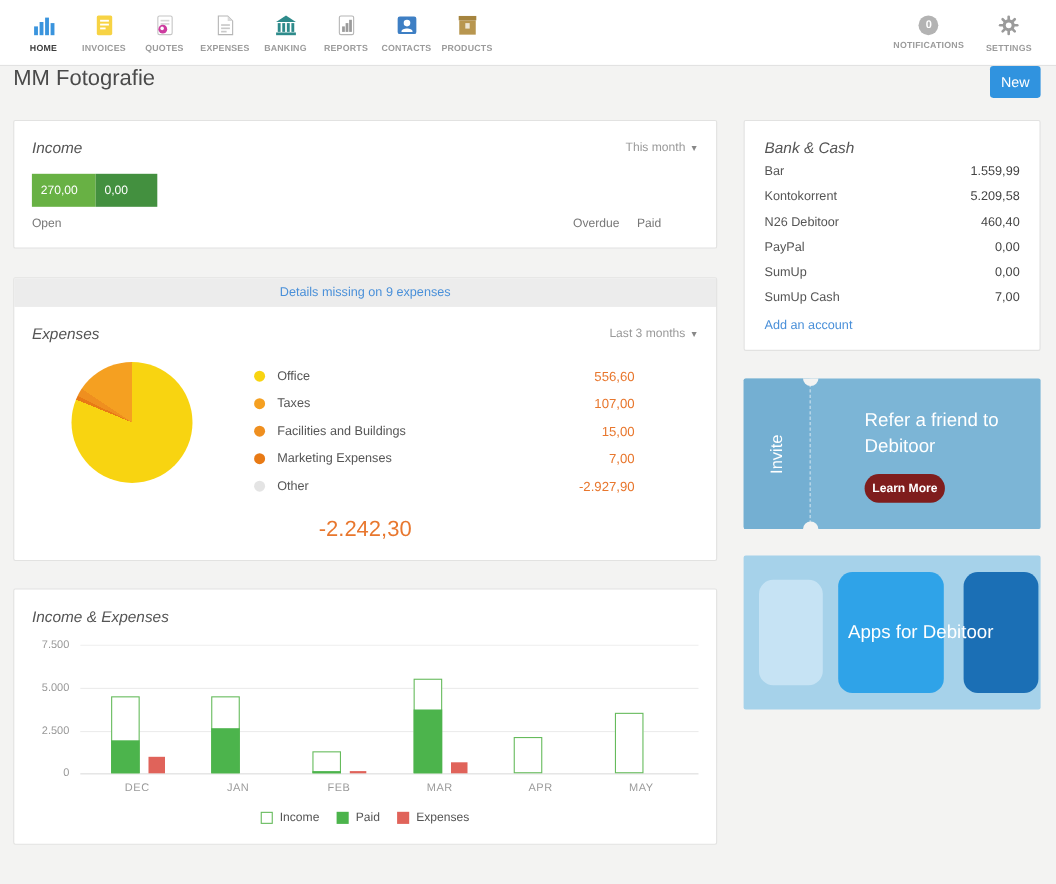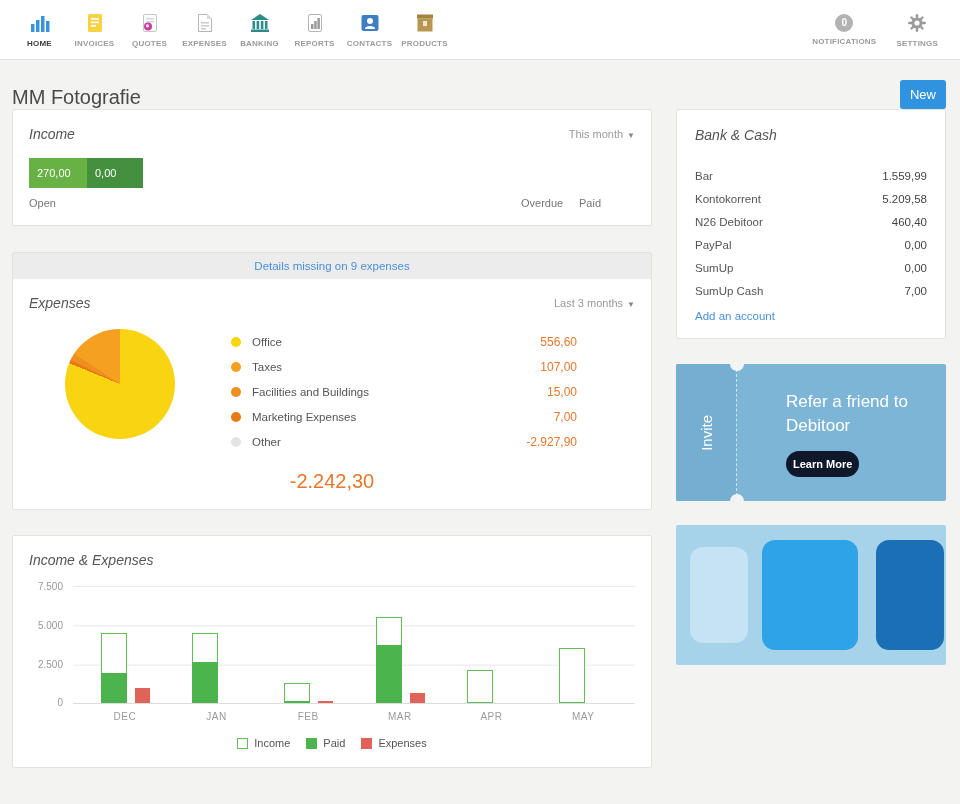--- a/index.html
+++ b/index.html
@@ -12,21 +12,21 @@
   .nav-item { width:55px; display:flex; flex-direction:column; align-items:center; justify-content:center; gap:5px; cursor:pointer; }
   .nav-item .lbl { font-size:8px; font-weight:bold; color:#9b9b9b; letter-spacing:.2px; white-space:nowrap; }
   .nav-item.active .lbl { color:#3c3c3c; }
   .nav-item.wide { width:auto; padding:0 10px; }
   .nav-spacer { flex:1; }
   .icon22 { width:22px; height:22px; display:flex; align-items:center; justify-content:center; }
   .notif-circle { width:18px; height:18px; border-radius:50%; background:#b3b3b3; color:#fff; font-size:10px; font-weight:bold; display:flex; align-items:center; justify-content:center; }
 
   
   .content { padding:0 14px 0 12px; }
-  .title-row { height:49px; display:flex; align-items:flex-end; justify-content:space-between; }
+  .title-row { height:49px; display:flex; align-items:flex-start; justify-content:space-between; }
   .page-title { font-size:20px; font-weight:normal; color:#4a4a4a; }
   .new-btn { border:none; color:#fff; font-size:13px; padding:7px 10px; border-radius:3px; cursor:pointer; font-family:inherit; }
   .columns { display:flex; gap:24px; align-items:flex-start; }
   .col-left { width:640px; }
   .col-right { width:270px; }
   .card { background:#fff; border:1px solid #e2e2e1; border-radius:2px; }
 
   .card-head { display:flex; justify-content:space-between; align-items:center; }
   .card-title { font-style:italic; font-size:14px; color:#555; }
   .filter { font-size:11px; color:#9a9a9a; cursor:pointer; }
@@ -75,34 +75,34 @@
   .b-paid  { left:3px; width:26px; }
   .b-exp   { left:37px; width:15px; }
   .months { display:flex; justify-content:space-around; padding:0 6px; margin-top:7px; }
   .months span { width:54px; text-align:center; font-size:10px; color:#9a9a9a; letter-spacing:.5px; }
   .chart-legend { display:flex; justify-content:center; gap:16px; margin-top:15px; align-items:center; font-size:11px; color:#555; }
   .cl-item { display:flex; align-items:center; }
   .sw { width:11px; height:11px; display:inline-block; margin-right:6px; background:#fff; }
 
   
   .bank-card { padding:16px 18px 14px 18px; }
-  .bank-rows { margin-top:20px; }
+  .bank-rows { margin-top:0; }
   .bank-row { display:flex; justify-content:space-between; font-size:11.5px; color:#555; padding:5.5px 0; cursor:pointer; }
   .bank-row .bal { color:#444; }
   .add-link { color:#4a90d9; font-size:11.5px; margin-top:8px; display:inline-block; cursor:pointer; }
 
   
   .banner-invite { position:relative; height:137px; background:#7cb5d6; margin-top:25px; border-radius:2px; overflow:hidden; cursor:pointer; }
   .invite-ribbon { position:absolute; left:0; top:0; bottom:0; width:61px; border-right:1px dashed rgba(255,255,255,.65); display:flex; align-items:center; justify-content:center; background:#74afd2; }
   .vertical { writing-mode:vertical-rl; transform:rotate(180deg); color:#fff; font-size:15px; }
   .notch { position:absolute; width:14px; height:14px; border-radius:50%; background:#f3f3f2; left:54px; }
   .notch-top { top:-7px; } .notch-bottom { bottom:-7px; }
   .invite-content { position:absolute; left:110px; top:26px; right:14px; }
   .invite-text { color:#fff; font-size:17px; line-height:1.4; }
-  .learn-more { margin-top:13px; background:#0f172a; color:#fff; border:none; font-size:11px; font-weight:bold; padding:7px 7px; border-radius:13px; cursor:pointer; font-family:inherit; }
+  .learn-more { margin-top:13px; background:#7f1d1d; color:#fff; border:none; font-size:11px; font-weight:bold; padding:7px 7px; border-radius:13px; cursor:pointer; font-family:inherit; }
 
   
   .banner-apps { position:relative; height:140px; background:#a6d2ea; margin-top:24px; border-radius:2px; overflow:hidden; cursor:pointer; }
   .sq { position:absolute; border-radius:13px; }
   .sq1 { left:14px; top:22px; width:58px; height:96px; background:#c6e3f4; }
   .sq2 { left:86px; top:15px; width:96px; height:110px; background:#2fa3e8; }
   .sq3 { left:200px; top:15px; width:68px; height:110px; background:#1b6fb5; }
   .apps-text { position:absolute; left:58px; right:6px; top:50%; transform:translateY(-50%); text-align:center; color:#fff; font-size:17px; }
 </style>
 </head>
@@ -399,17 +399,18 @@
             <div>Debitoor</div>
           </div>
           <button class="learn-more">Learn More</button>
         </div>
       </div>
 
       <div class="banner-apps">
         <div class="sq sq1"></div>
         <div class="sq sq2"></div>
         <div class="sq sq3"></div>
+        <div class="apps-text">Apps for Debitoor</div>
       </div>
 
     </div>
   </div>
 </div>
 
 </body></html>

